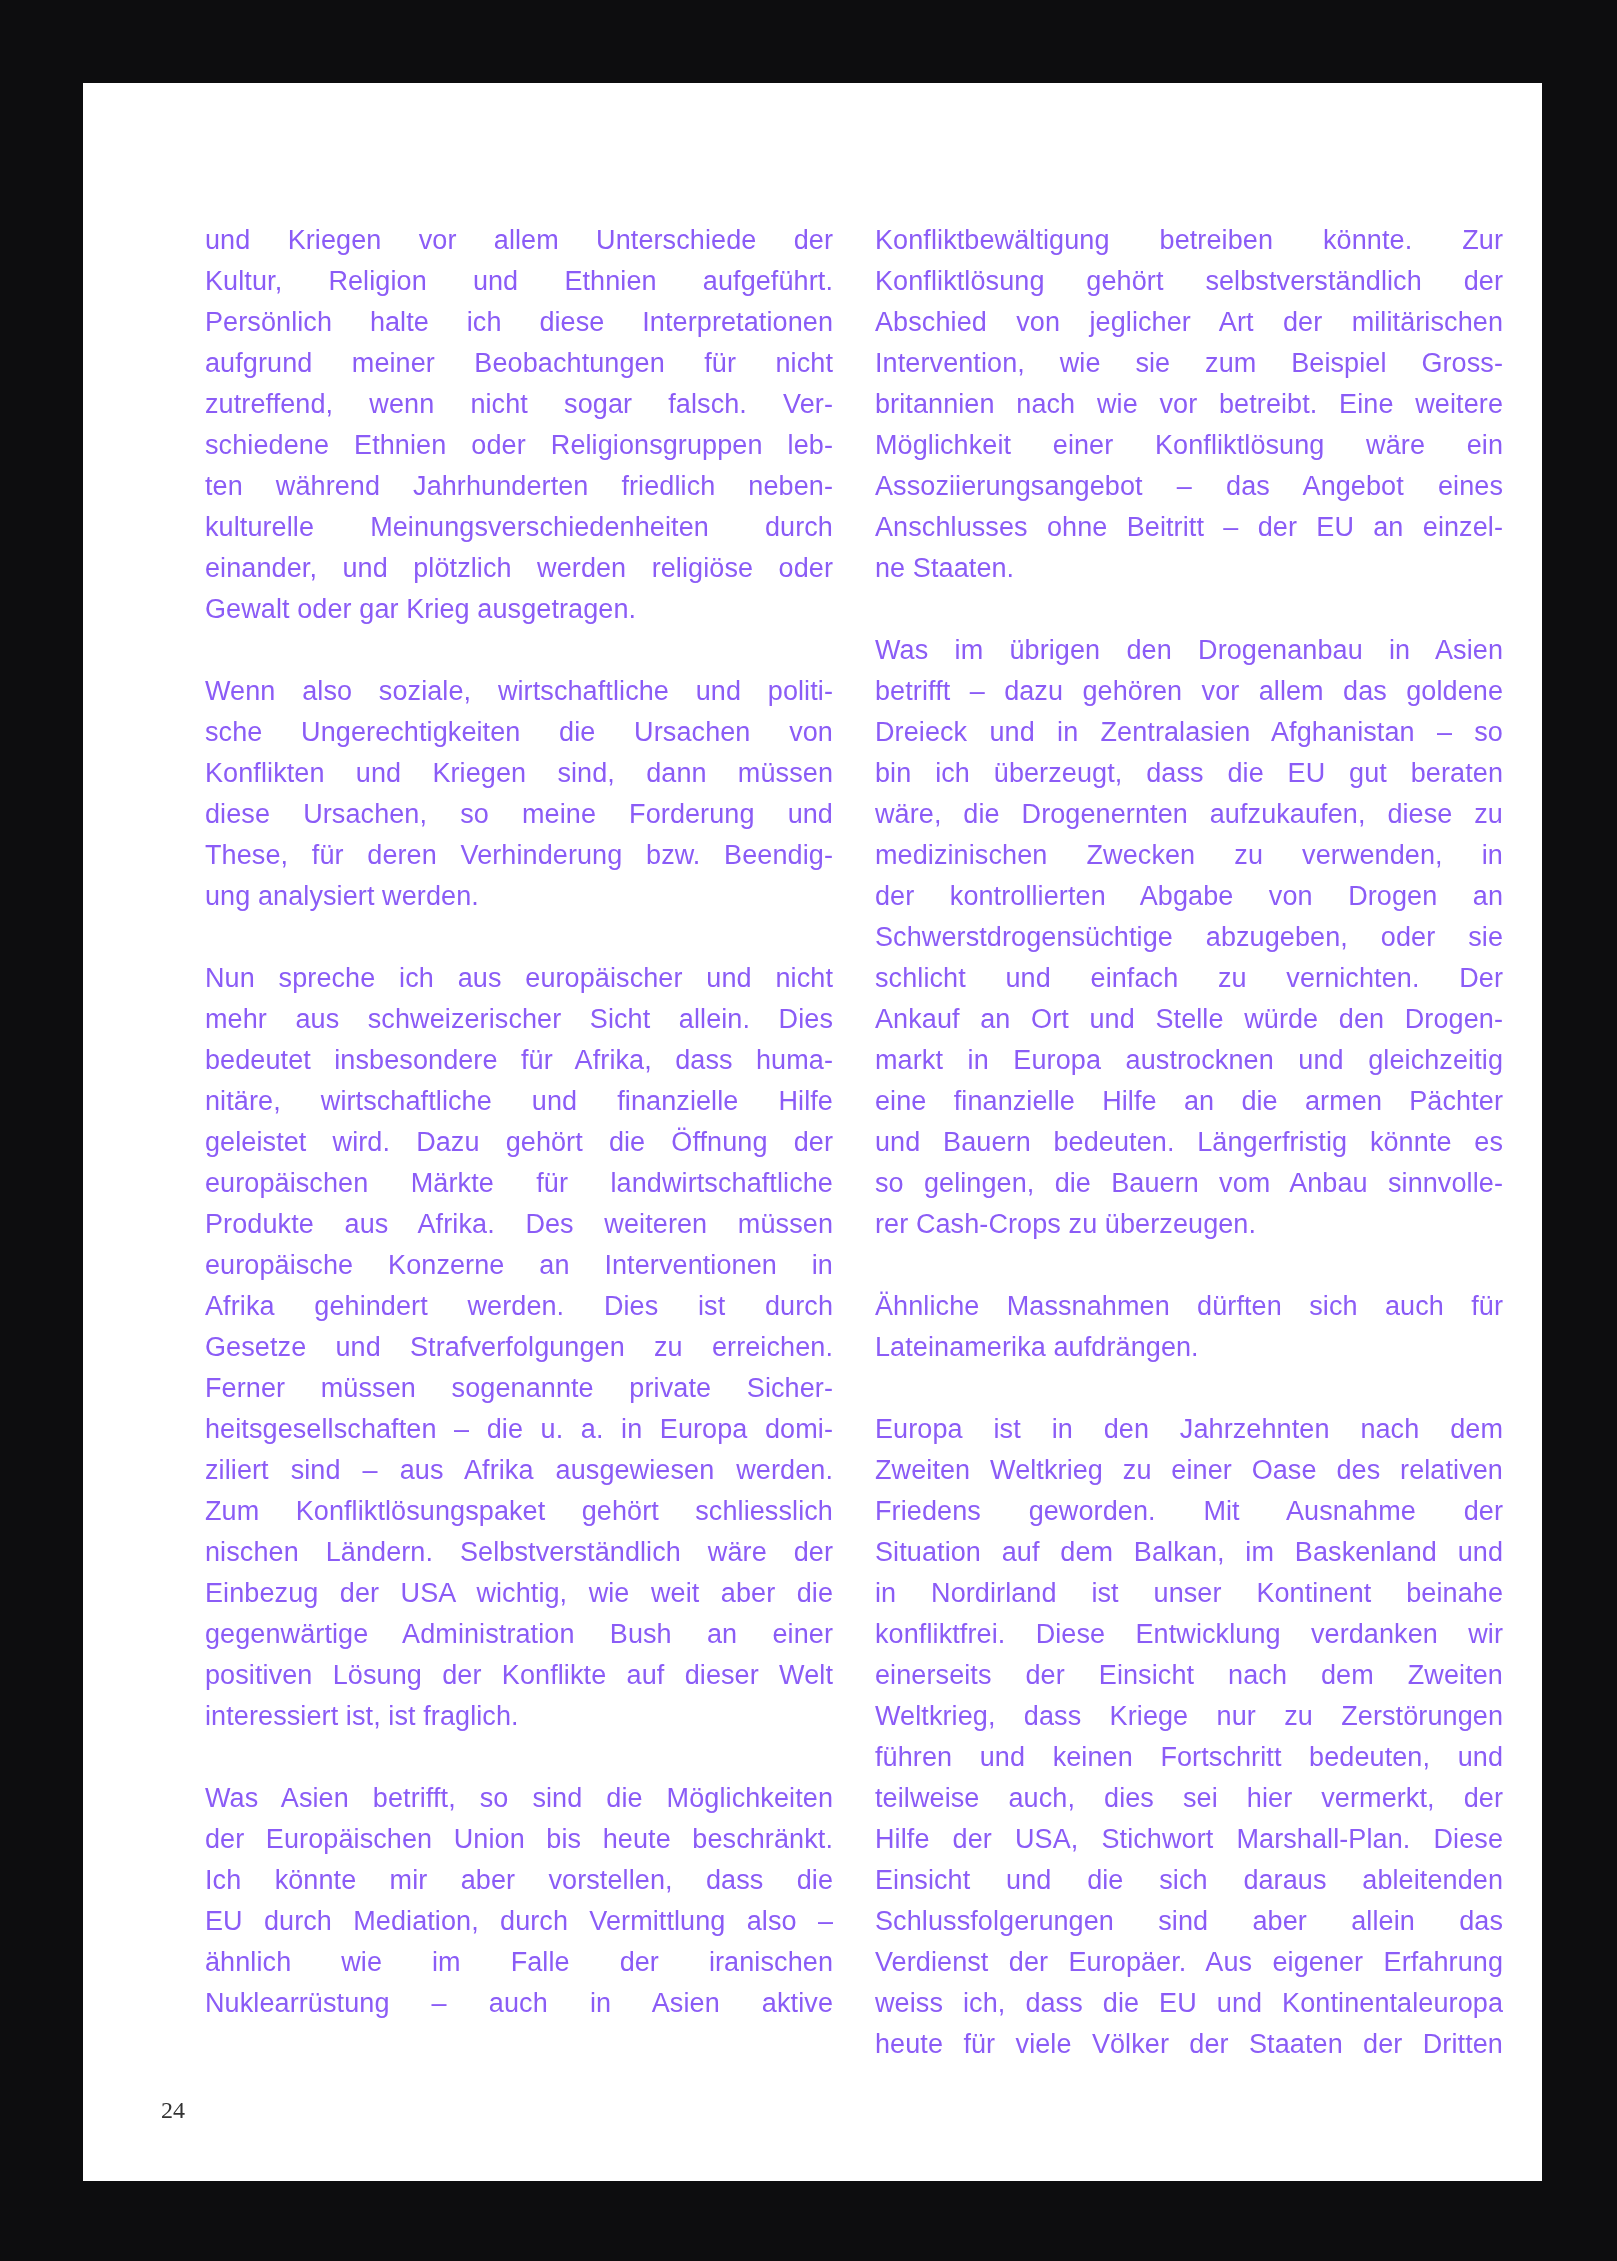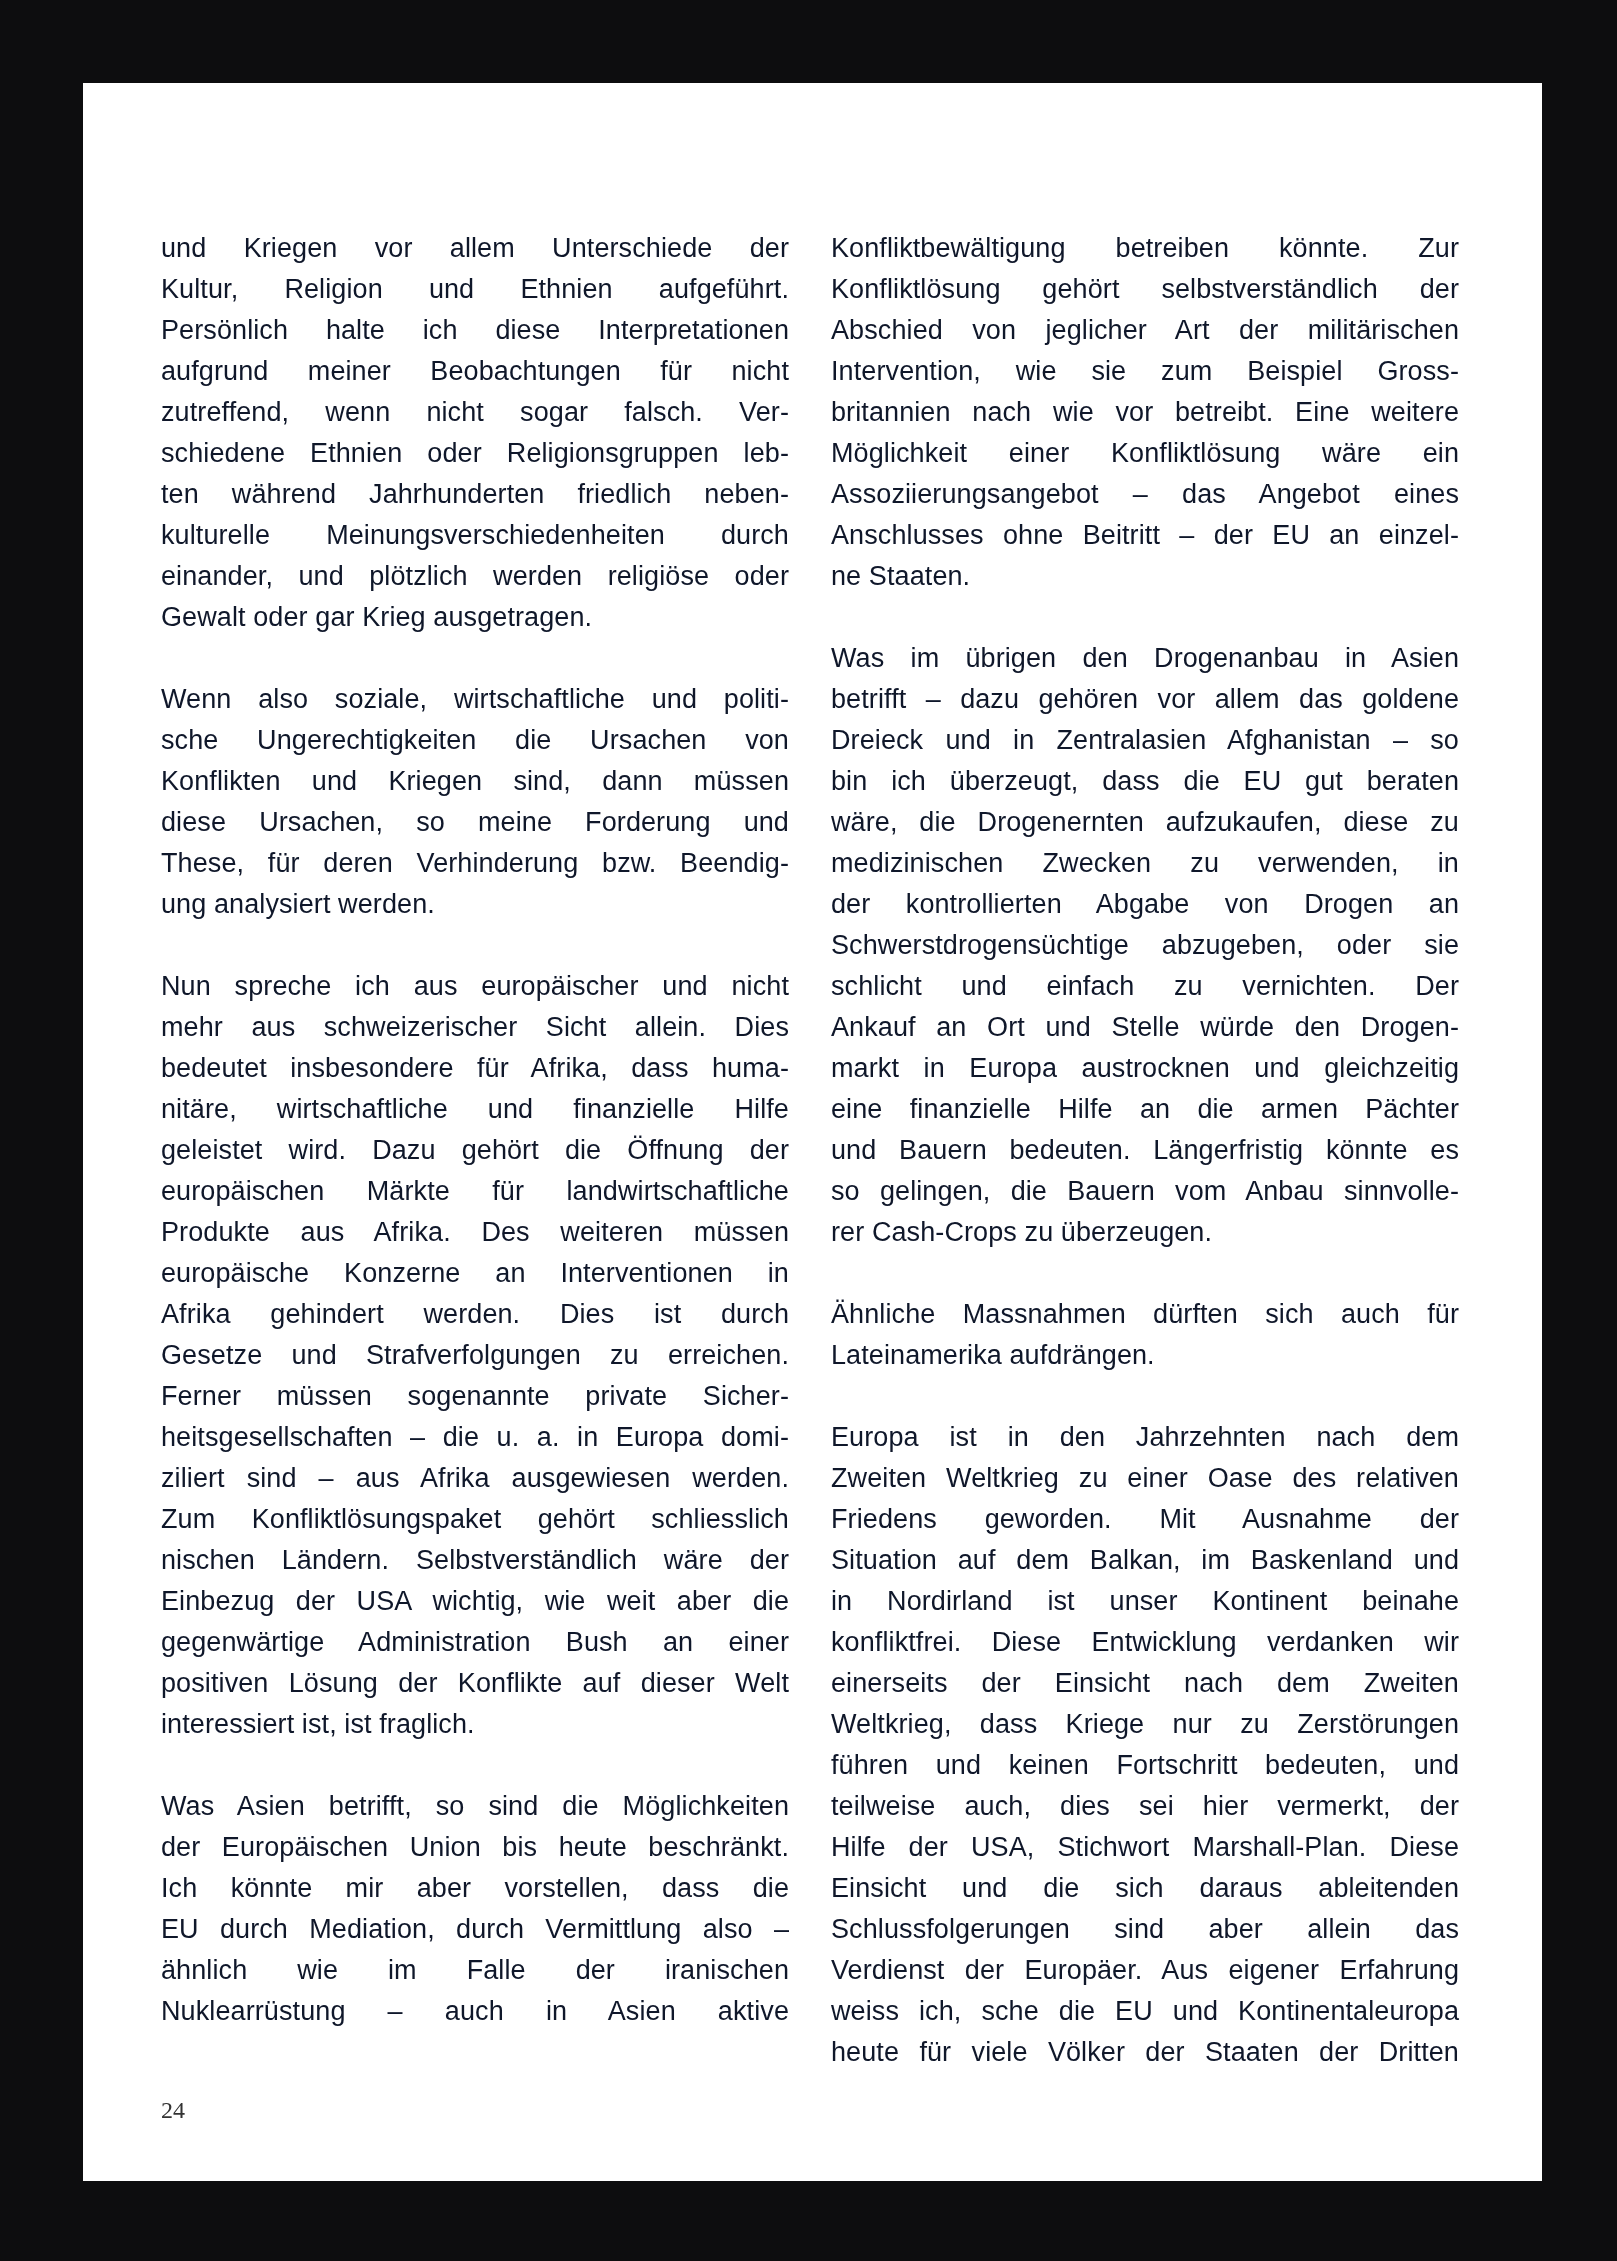--- a/index.html
+++ b/index.html
@@ -16,27 +16,28 @@
     .page {
       position: absolute;
       left: 83px;
       top: 83px;
       width: 1459px;
       height: 2098px;
       background: #ffffff;
     }
     .column {
       position: absolute;
-      top: 145px;
+      top: 137px;
       width: 628px;
       font-family: "Liberation Sans", "DejaVu Sans", sans-serif;
       font-size: 27px;
       line-height: 41px;
-      color: #0f172a;
+      color: #8b5cf6;
       letter-spacing: 0.1px;
+      margin-left: 44px;
     }
     .column.left { left: 78px; }
     .column.right { left: 748px; }
     .para {
       margin: 0 0 41px 0;
       text-align: justify;
       text-align-last: left;
       hyphens: manual;
     }
     .line {
@@ -156,20 +157,20 @@
       <span class="line">in Nordirland ist unser Kontinent beinahe</span>
       <span class="line">konfliktfrei. Diese Entwicklung verdanken wir</span>
       <span class="line">einerseits der Einsicht nach dem Zweiten</span>
       <span class="line">Weltkrieg, dass Kriege nur zu Zerstörungen</span>
       <span class="line">führen und keinen Fortschritt bedeuten, und</span>
       <span class="line">teilweise auch, dies sei hier vermerkt, der</span>
       <span class="line">Hilfe der USA, Stichwort Marshall-Plan. Diese</span>
       <span class="line">Einsicht und die sich daraus ableitenden</span>
       <span class="line">Schlussfolgerungen sind  aber allein das</span>
       <span class="line">Verdienst der Europäer. Aus eigener Erfahrung</span>
-      <span class="line">weiss ich, sche die EU und Kontinentaleuropa</span>
+      <span class="line">weiss ich, dass die EU und Kontinentaleuropa</span>
       <span class="line">heute für viele Völker der Staaten der Dritten</span>
     </p>
   </div>
 
   <div class="page-number">24</div>
 </div>
 
 
 </body></html>

